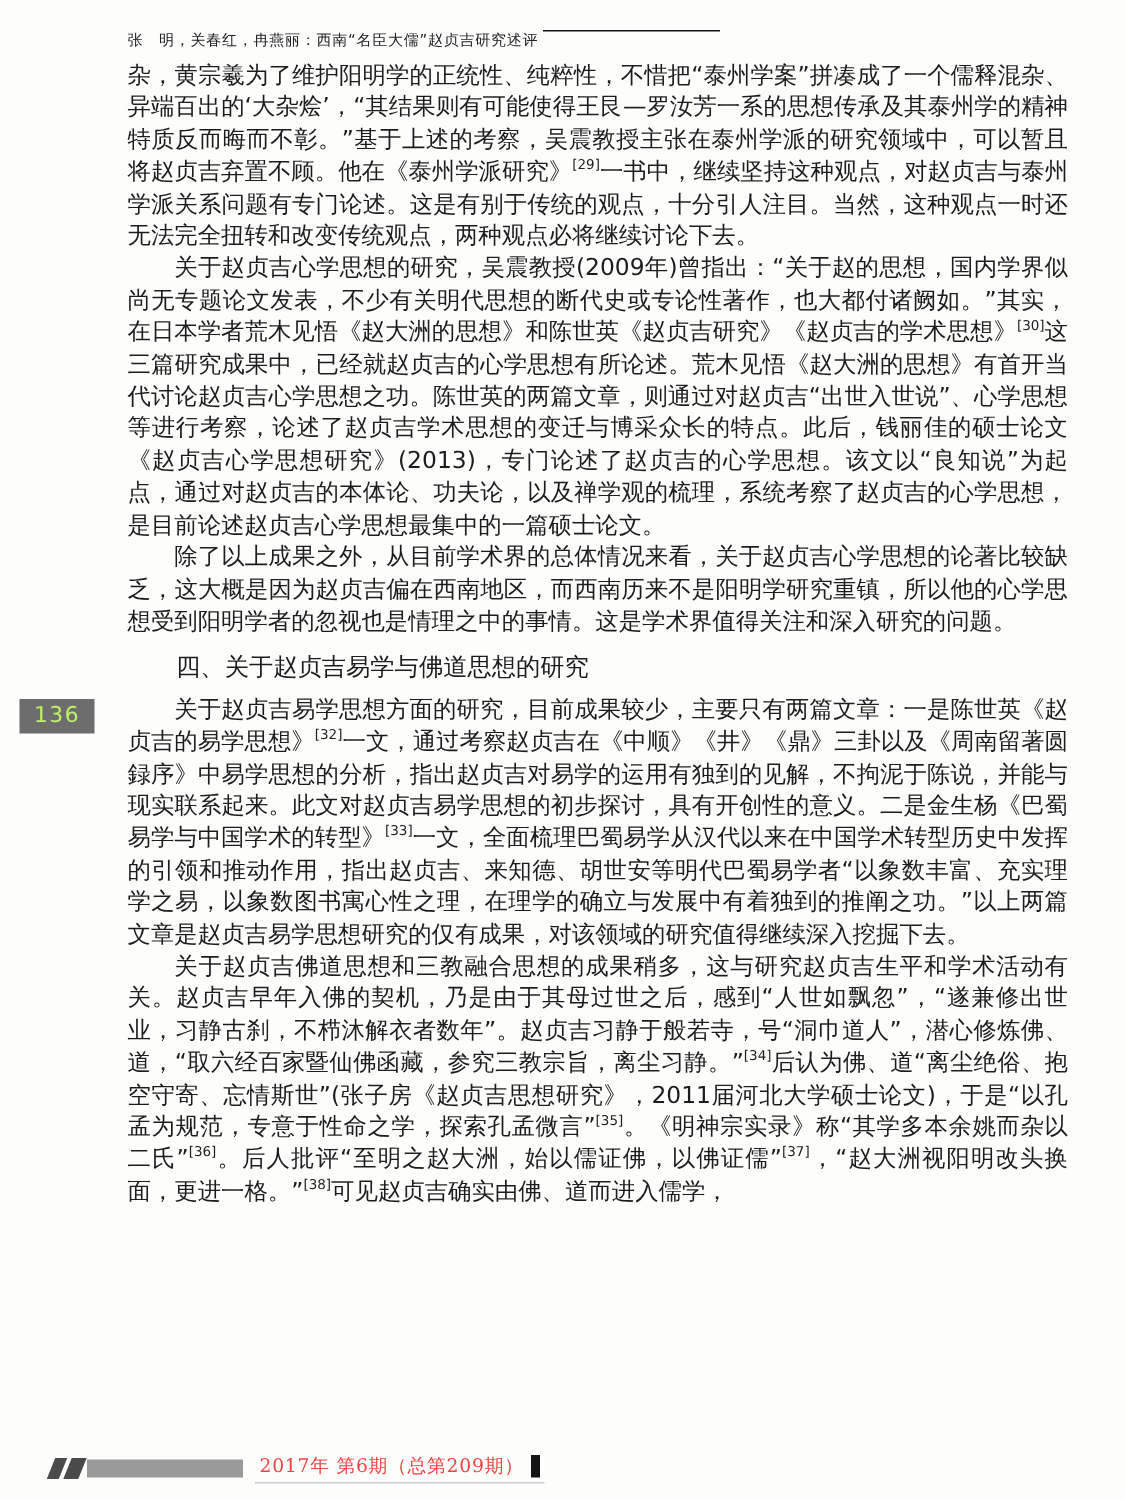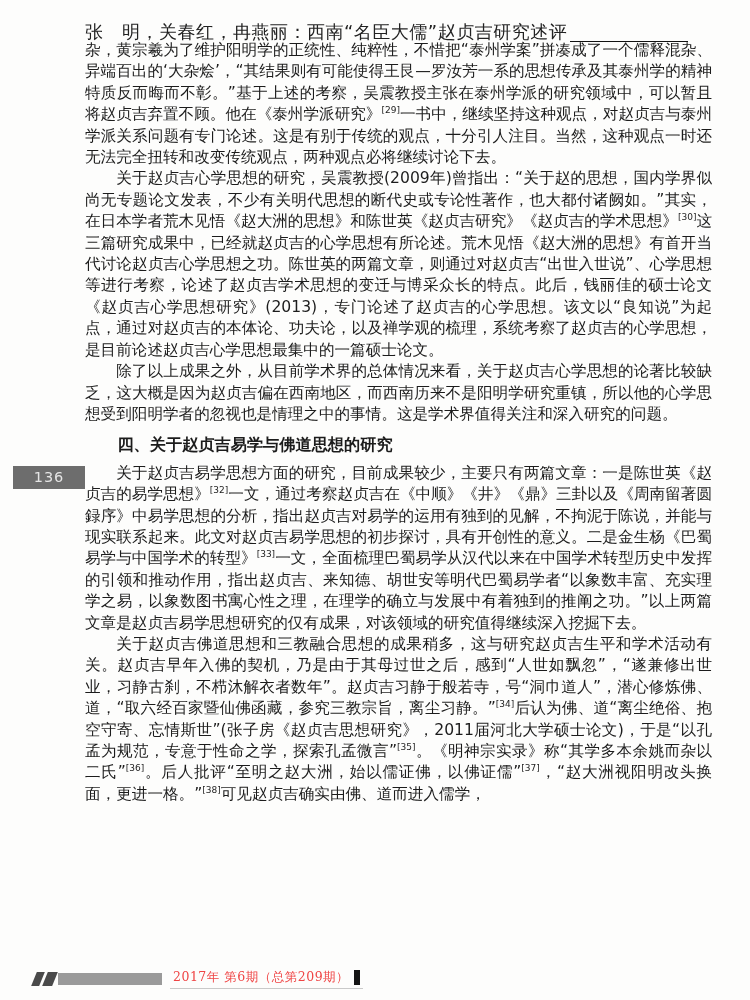--- a/index.html
+++ b/index.html
@@ -7,48 +7,48 @@
     position:relative;
     width:750px;height:1000px;
     margin:0 auto;
     background:#fdfdfc;
     font-family:"DejaVu Sans",sans-serif;
     color:#1c1c1c;
     overflow:hidden;
   }
   .running-header{
     position:absolute;top:20px;left:85px;right:38px;
-    display:flex;align-items:flex-end;
-    font-size:18px;letter-spacing:0.5px;color:#222;
+    display:flex;align-items:flex-start;
+    font-size:10px;letter-spacing:0.5px;color:#222;
     white-space:nowrap;
   }
   .header-rule{
     display:inline-block;width:118px;height:0;
     border-bottom:1.6px solid #111;
     margin-left:3px;margin-bottom:2px;
   }
   .article{
     position:absolute;top:40px;left:85px;width:627px;
     font-size:15.6px;line-height:21.4px;
     text-align:justify;
   }
   .article p{margin:0;text-indent:2em;}
   .article p.flush{text-indent:0;}
   .article p.heading{
-    font-weight:bold;font-size:16.2px;
+    font-weight:normal;font-size:16.2px;
     margin:9px 0 7px 0;
   }
   .article sup{
     font-size:9px;line-height:0;vertical-align:super;
     letter-spacing:0;
   }
   .page-badge{
     position:absolute;left:13px;top:466px;
-    width:72px;height:23px;
-    background:#6d6d6d;color:#e5e5e5;
+    width:50px;height:23px;
+    background:#6d6d6d;color:#bef264;
     font-size:14.5px;line-height:23px;text-align:center;
     letter-spacing:1px;
   }
   .footer{
     position:absolute;left:34px;bottom:12px;
     display:flex;align-items:center;height:18px;
   }
   .footer .slash{
     width:10px;height:14px;background:#4a4a4a;
     transform:skewX(-22deg);margin-right:3px;

